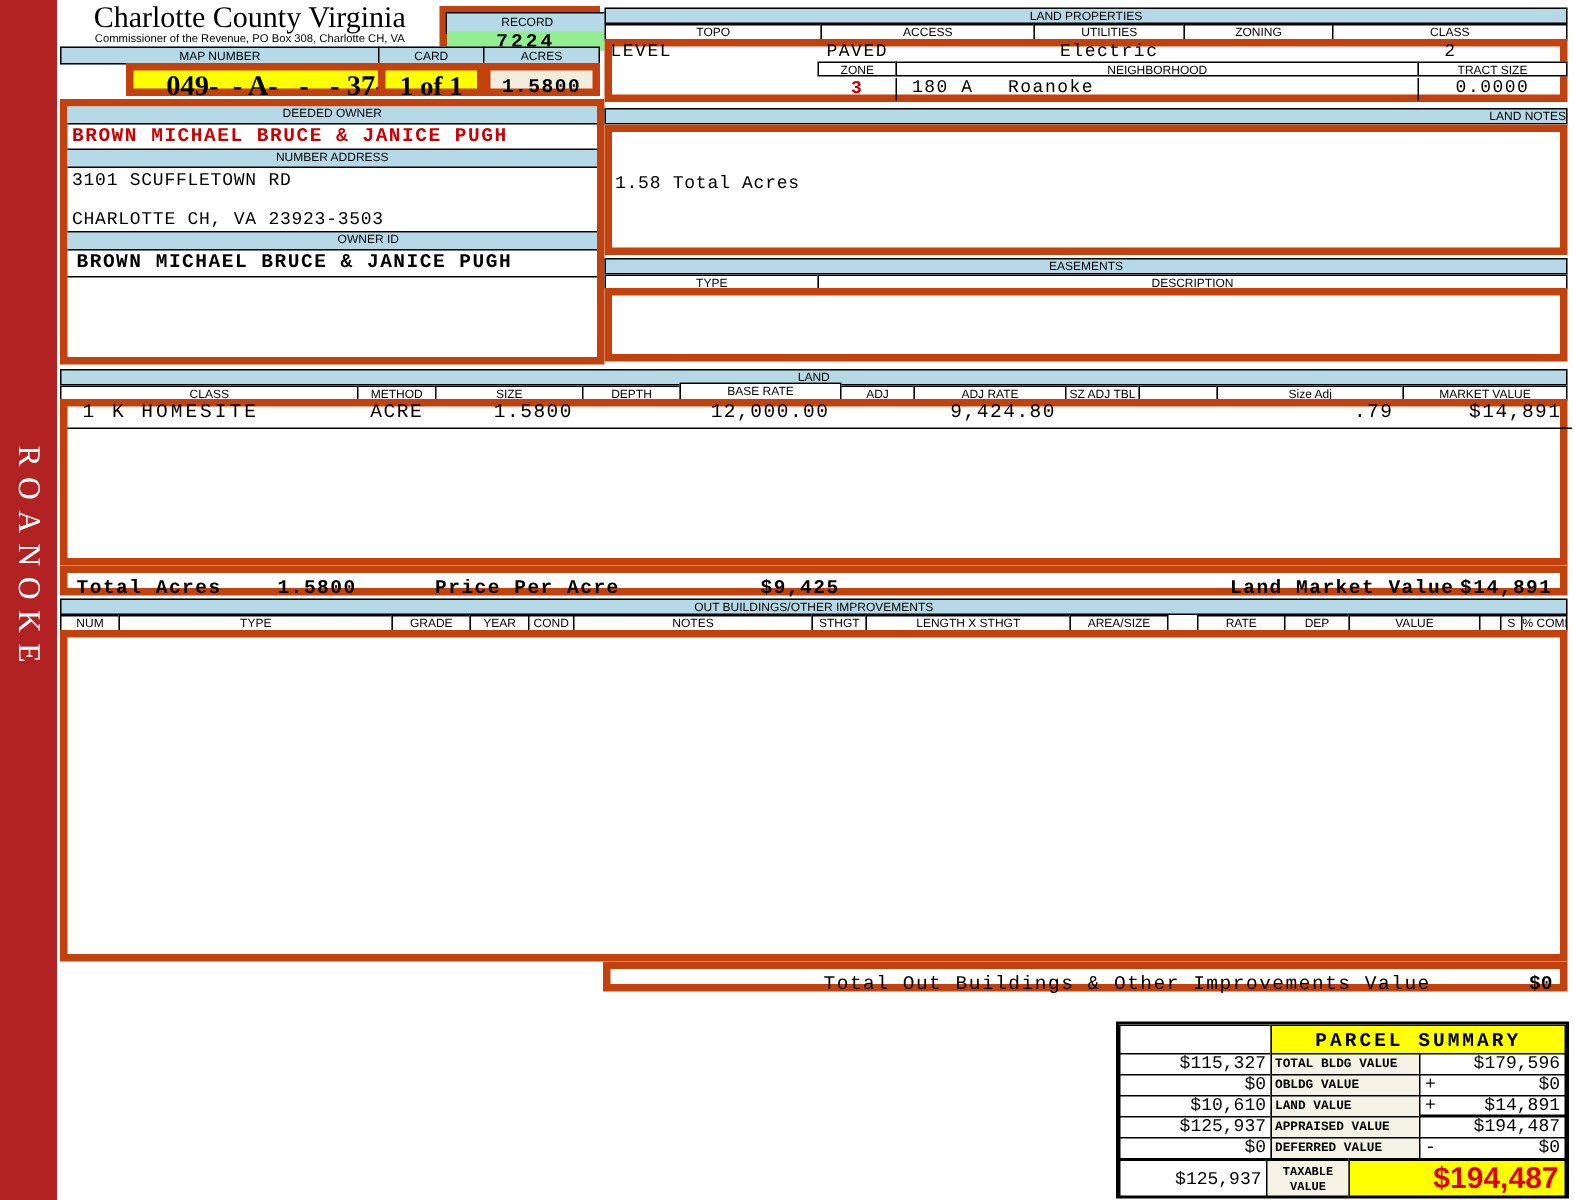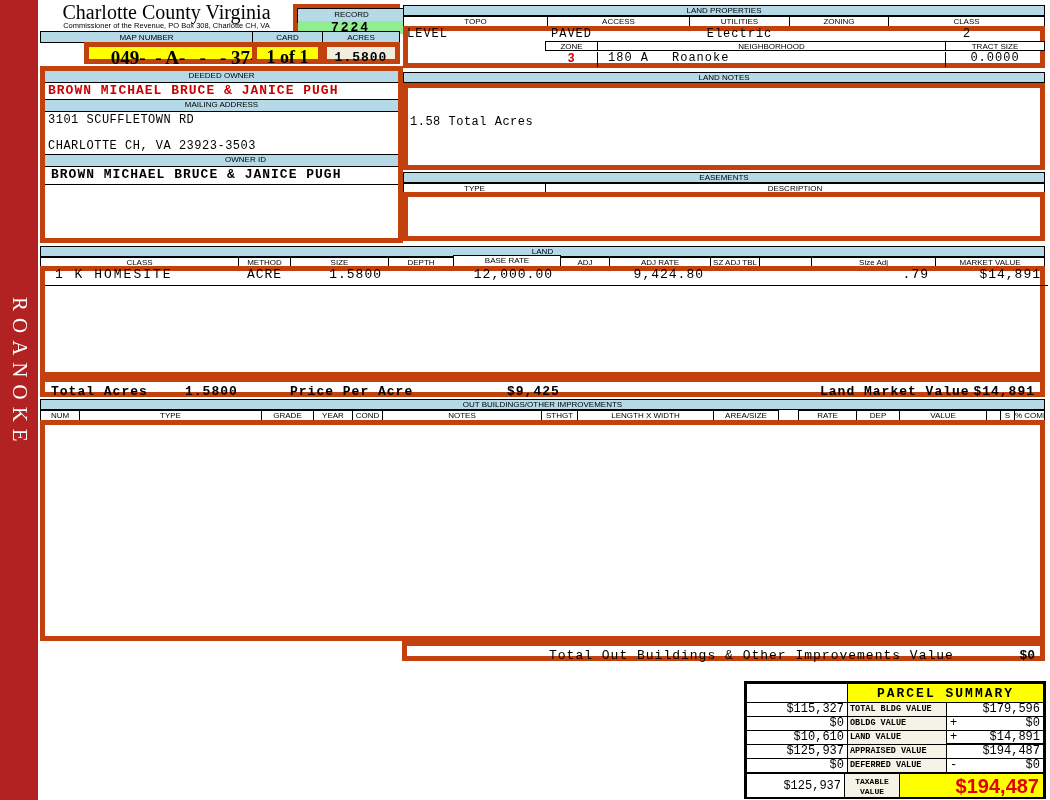--- a/index.html
+++ b/index.html
@@ -52,21 +52,21 @@
   <div class="abs bar" style="left:40px;top:31px;width:213px;height:12px;line-height:11px;">MAP NUMBER</div>
   <div class="abs bar" style="left:252px;top:31px;width:71px;height:12px;line-height:11px;">CARD</div>
   <div class="abs bar" style="left:322px;top:31px;width:78px;height:12px;line-height:11px;">ACRES</div>
   <div class="abs box serif b c" style="left:40px;top:42px;width:213px;height:22px;background:var(--yellow);font-size:19px;line-height:21px;white-space:pre;margin-left:44px;">049-  - A-   -   - 37-A</div>
   <div class="abs box serif b c" style="left:252px;top:42px;width:71px;height:22px;background:var(--yellow);font-size:18px;line-height:21px;">1 of 1</div>
   <div class="abs box mono b c" style="left:322px;top:42px;width:78px;height:22px;background:var(--cream);font-size:13px;line-height:21px;letter-spacing:1px;">1.5800</div>
 
   <div class="abs box" style="left:40px;top:66px;width:363px;height:177px;">
     <div class="bar" style="height:11px;line-height:10px;border-left:none;border-right:none;border-top:none;">DEEDED OWNER</div>
     <div class="mono b red lbl-cell" style="height:16px;font-size:13px;line-height:15px;letter-spacing:1px;border-bottom:1px solid #000;white-space:nowrap;">BROWN MICHAEL BRUCE &amp; JANICE PUGH</div>
-    <div class="bar" style="height:11px;line-height:10px;border-left:none;border-right:none;border-top:none;">MAILING ADDRESS</div>
+    <div class="bar" style="height:11px;line-height:10px;border-left:none;border-right:none;border-top:none;">NUMBER ADDRESS</div>
     <div style="height:42px;border-bottom:1px solid #000;position:relative;">
       <div class="mono v12 lbl-cell" style="position:absolute;top:2px;letter-spacing:0.5px;">3101 SCUFFLETOWN RD</div>
       <div class="mono v12 lbl-cell" style="position:absolute;top:28px;letter-spacing:0.5px;">CHARLOTTE CH, VA 23923-3503</div>
     </div>
     <div class="bar" style="height:11px;line-height:10px;border-left:none;border-right:none;border-top:none;padding-left:48px;">OWNER ID</div>
     <div class="mono b lbl-cell" style="height:17px;font-size:13px;line-height:16px;letter-spacing:1px;border-bottom:1px solid #000;white-space:nowrap;padding-left:6px;">BROWN MICHAEL BRUCE &amp; JANICE PUGH</div>
   </div>
 
   <div class="abs bar" style="left:403px;top:5px;width:642px;height:11px;line-height:10px;">LAND PROPERTIES</div>
   <div class="abs whdr" style="left:403px;top:16px;width:145px;height:11px;">TOPO</div>
@@ -81,21 +81,21 @@
   <div class="abs mono v12 c" style="left:789px;top:28px;width:100px;"></div>
   <div class="abs mono v12 c" style="left:888px;top:28px;width:157px;">2</div>
   <div class="abs whdr" style="left:545px;top:41px;width:53px;height:10px;">ZONE</div>
   <div class="abs whdr" style="left:597px;top:41px;width:349px;height:10px;">NEIGHBORHOOD</div>
   <div class="abs whdr" style="left:945px;top:41px;width:100px;height:10px;">TRACT SIZE</div>
   <div class="abs mono b red c" style="left:545px;top:52px;width:53px;font-size:12px;border-right:1px solid #000;height:15px;">3</div>
   <div class="abs mono v12" style="left:608px;top:52px;letter-spacing:1px;">180 A</div>
   <div class="abs mono v12" style="left:672px;top:52px;letter-spacing:1px;">Roanoke</div>
   <div class="abs mono v12 c" style="left:945px;top:52px;width:99px;border-left:1px solid #000;height:15px;letter-spacing:1px;">0.0000</div>
 
-  <div class="abs bar" style="left:403px;top:72px;width:642px;height:11px;line-height:10px;">LAND NOTES</div>
+  <div class="abs bar" style="left:403px;top:72px;width:642px;height:11px;line-height:10px;text-align:right;">LAND NOTES</div>
   <div class="abs box" style="left:403px;top:83px;width:642px;height:87px;">
     <div class="mono v12" style="position:absolute;left:2px;top:28px;letter-spacing:0.5px;">1.58 Total Acres</div>
   </div>
 
   <div class="abs bar" style="left:403px;top:172px;width:642px;height:11px;line-height:10px;">EASEMENTS</div>
   <div class="abs whdr" style="left:403px;top:183px;width:143px;height:10px;">TYPE</div>
   <div class="abs whdr" style="left:545px;top:183px;width:500px;height:10px;">DESCRIPTION</div>
   <div class="abs box" style="left:403px;top:192px;width:642px;height:49px;"></div>
 
   <div class="abs bar" style="left:40px;top:246px;width:1005px;height:11px;line-height:10px;">LAND</div>
@@ -131,21 +131,21 @@
   </div>
 
   <div class="abs bar" style="left:40px;top:399px;width:1005px;height:11px;line-height:10px;">OUT BUILDINGS/OTHER IMPROVEMENTS</div>
   <div class="abs whdr" style="left:40px;top:410px;width:40px;height:11px;">NUM</div>
   <div class="abs whdr" style="left:79px;top:410px;width:183px;height:11px;">TYPE</div>
   <div class="abs whdr" style="left:261px;top:410px;width:53px;height:11px;">GRADE</div>
   <div class="abs whdr" style="left:313px;top:410px;width:40px;height:11px;">YEAR</div>
   <div class="abs whdr" style="left:352px;top:410px;width:31px;height:11px;">COND</div>
   <div class="abs whdr" style="left:382px;top:410px;width:160px;height:11px;">NOTES</div>
   <div class="abs whdr" style="left:541px;top:410px;width:37px;height:11px;">STHGT</div>
-  <div class="abs whdr" style="left:577px;top:410px;width:137px;height:11px;">LENGTH X WIDTH</div>
+  <div class="abs whdr" style="left:577px;top:410px;width:137px;height:11px;">LENGTH X STHGT</div>
   <div class="abs whdr" style="left:713px;top:410px;width:66px;height:11px;">AREA/SIZE</div>
   <div class="abs whdr" style="left:798px;top:410px;width:59px;height:11px;">RATE</div>
   <div class="abs whdr" style="left:856px;top:410px;width:44px;height:11px;">DEP</div>
   <div class="abs whdr" style="left:899px;top:410px;width:88px;height:11px;">VALUE</div>
   <div class="abs whdr" style="left:986px;top:410px;width:15px;height:11px;"></div>
   <div class="abs whdr" style="left:1000px;top:410px;width:15px;height:11px;">S</div>
   <div class="abs whdr" style="left:1014px;top:410px;width:31px;height:11px;">% COMP</div>
   <div class="abs box" style="left:40px;top:420px;width:1005px;height:221px;"></div>
 
   <div class="abs box" style="left:402px;top:641px;width:643px;height:20px;">

